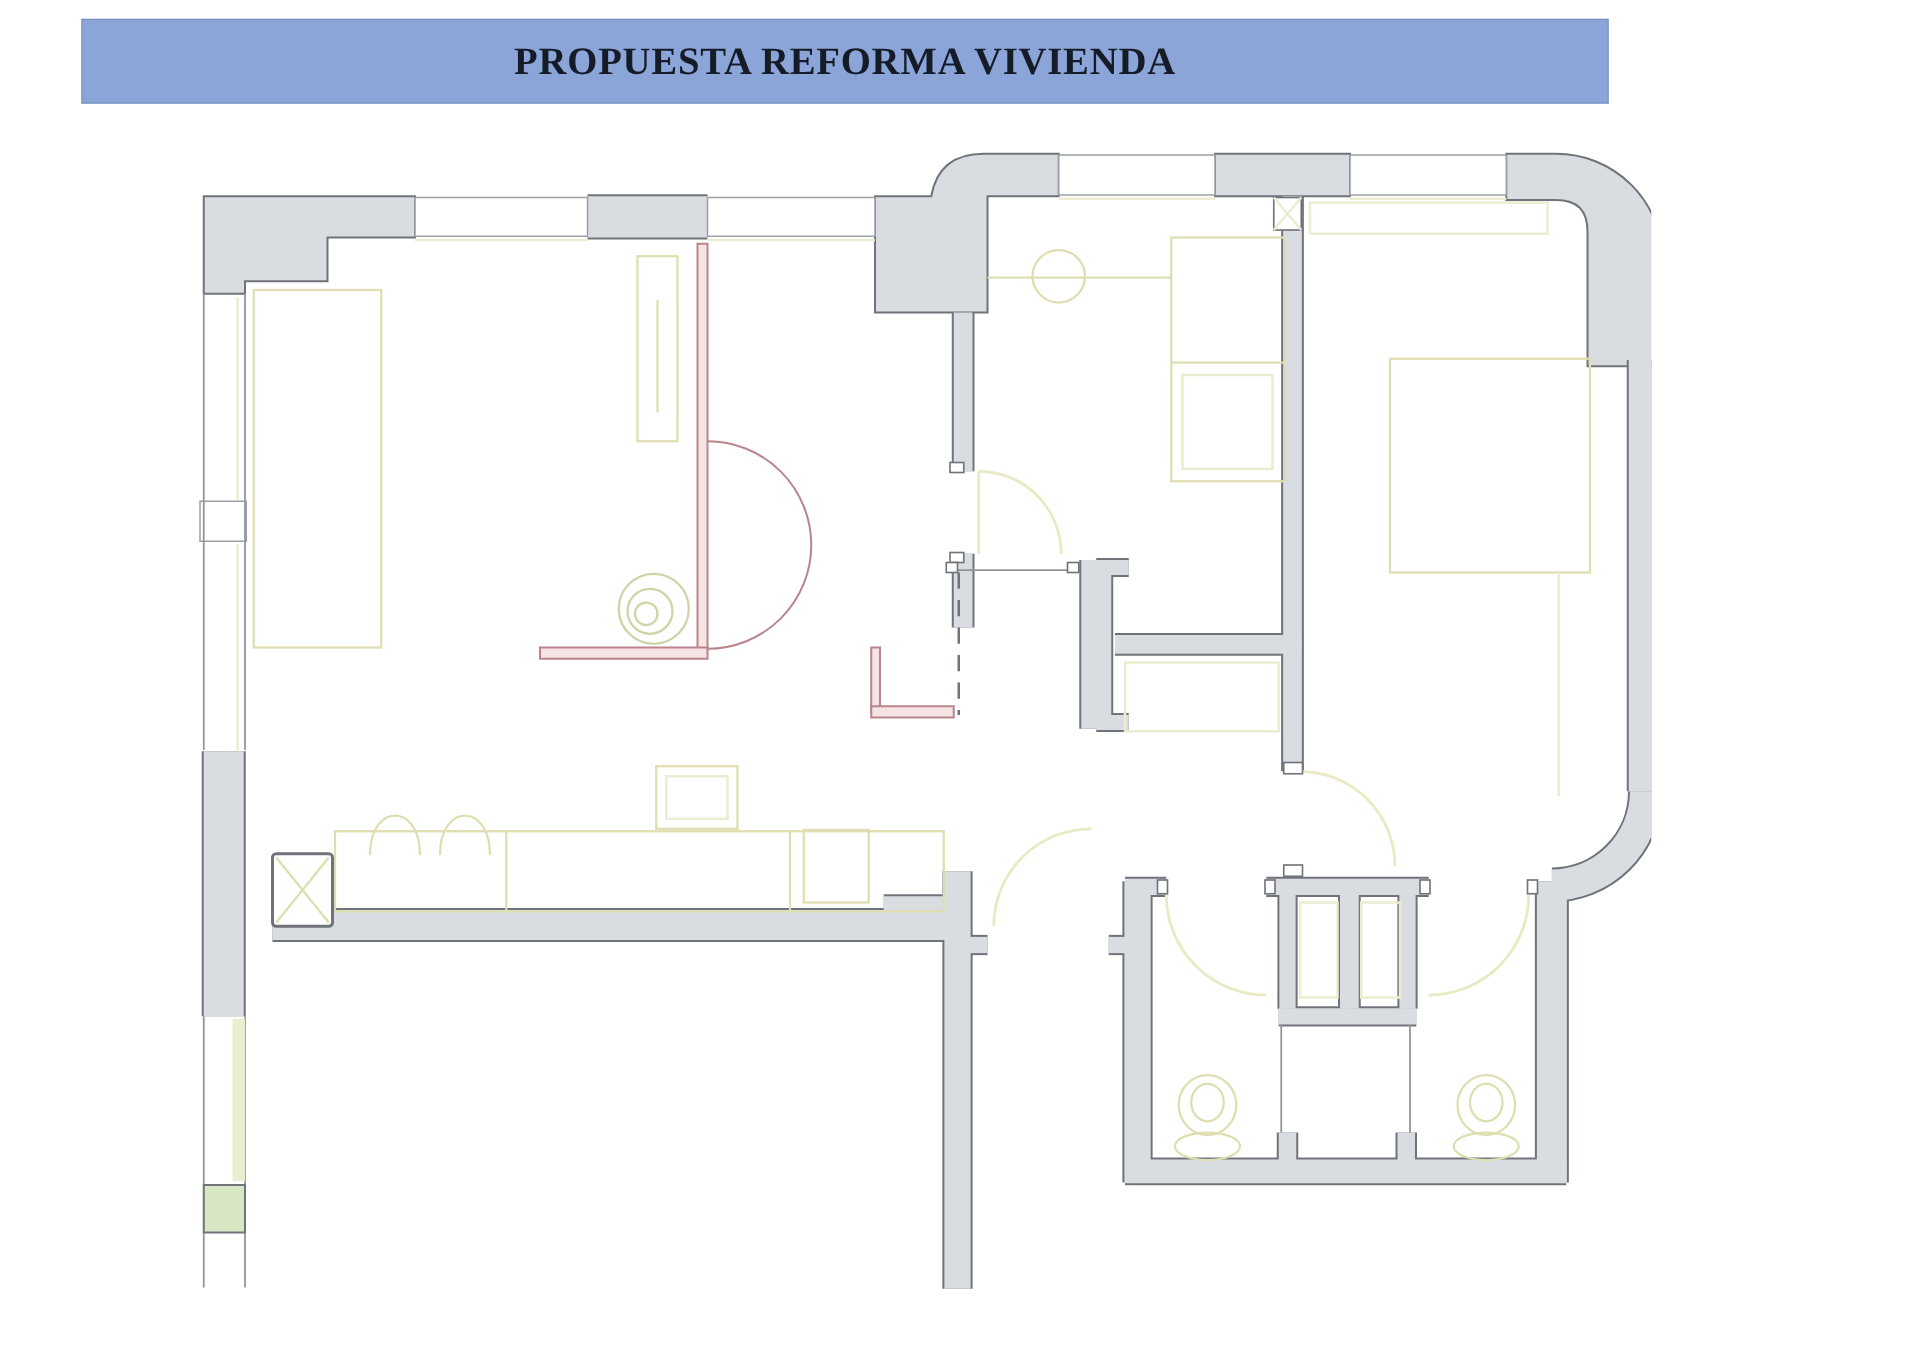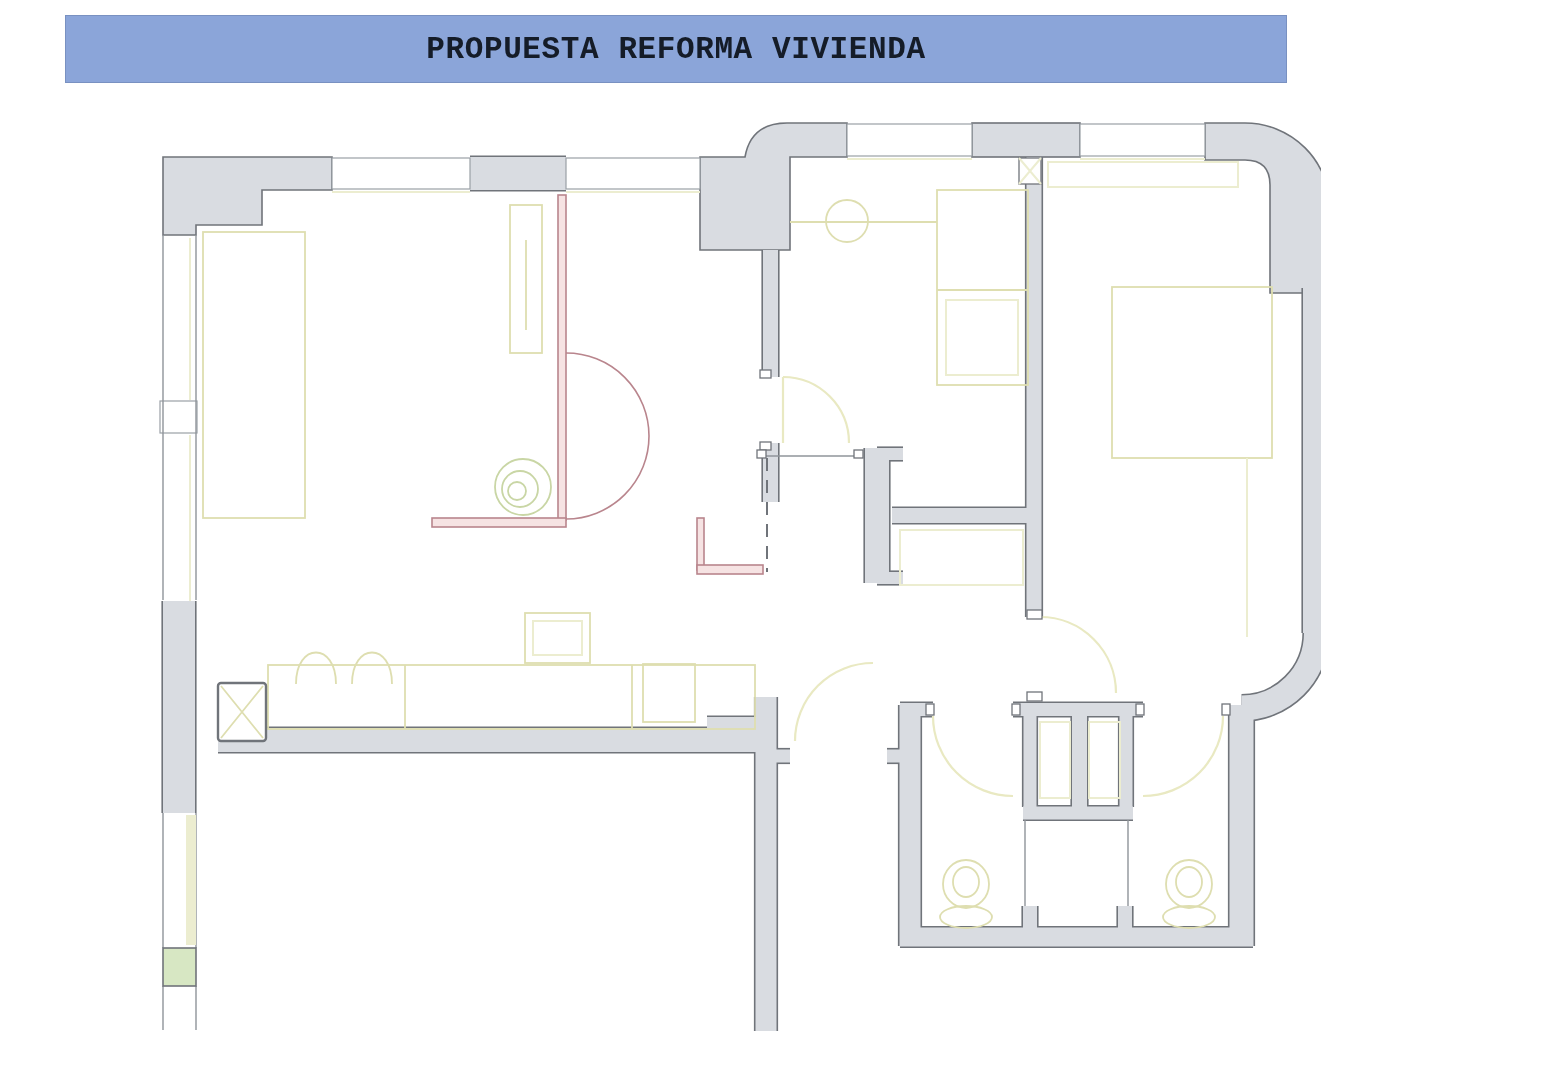--- a/index.html
+++ b/index.html
@@ -1,17 +1,17 @@
 <!DOCTYPE html>
 <html style="--page-bg: #ffffff; --title-bg: #8ba5d9; --title-text: #151c28; --wall-fill: #d9dce1; --wall-outline: #70747a; --window-line: #9aa0a6; --thin-line: #8f949a; --furniture: #dedeb0; --furniture-soft: #ecedd0; --door-arc: #e9e9c2; --reform-red: #b9858d; --reform-red-fill: #f6e3e3; --green-line: #c9d6a5; --green-fill: #d7e7c3;"><head>
 <meta charset="utf-8">
 <style>
   html,body{margin:0;padding:0;background:#fff;}
   .page{position:relative;width:1321px;height:1080px;background:var(--page-bg,#fff);
-        font-family:Liberation Mono, monospace;overflow:hidden;}
+        font-family:Liberation Serif, serif;overflow:hidden;}
   .title-bar{position:absolute;left:65px;top:15px;width:1222px;height:68px;
         background:var(--title-bg,#8ba5d9);display:flex;align-items:center;justify-content:center;
         border:1px solid rgba(80,100,140,.30);box-sizing:border-box;}
   .title-bar span{font-size:31px;font-weight:bold;letter-spacing:.6px;color:var(--title-text,#151c28);}
   svg.plan{position:absolute;left:0;top:0;}
   .wp{fill:var(--wall-fill);stroke:var(--wall-outline);stroke-width:1.6;}
   .wo{stroke:var(--wall-outline);fill:none;}
   .wf{stroke:var(--wall-fill);fill:none;}
   .win{fill:#fff;stroke:var(--window-line);stroke-width:1.2;}
   .tl{stroke:var(--thin-line);stroke-width:1.4;fill:none;}

